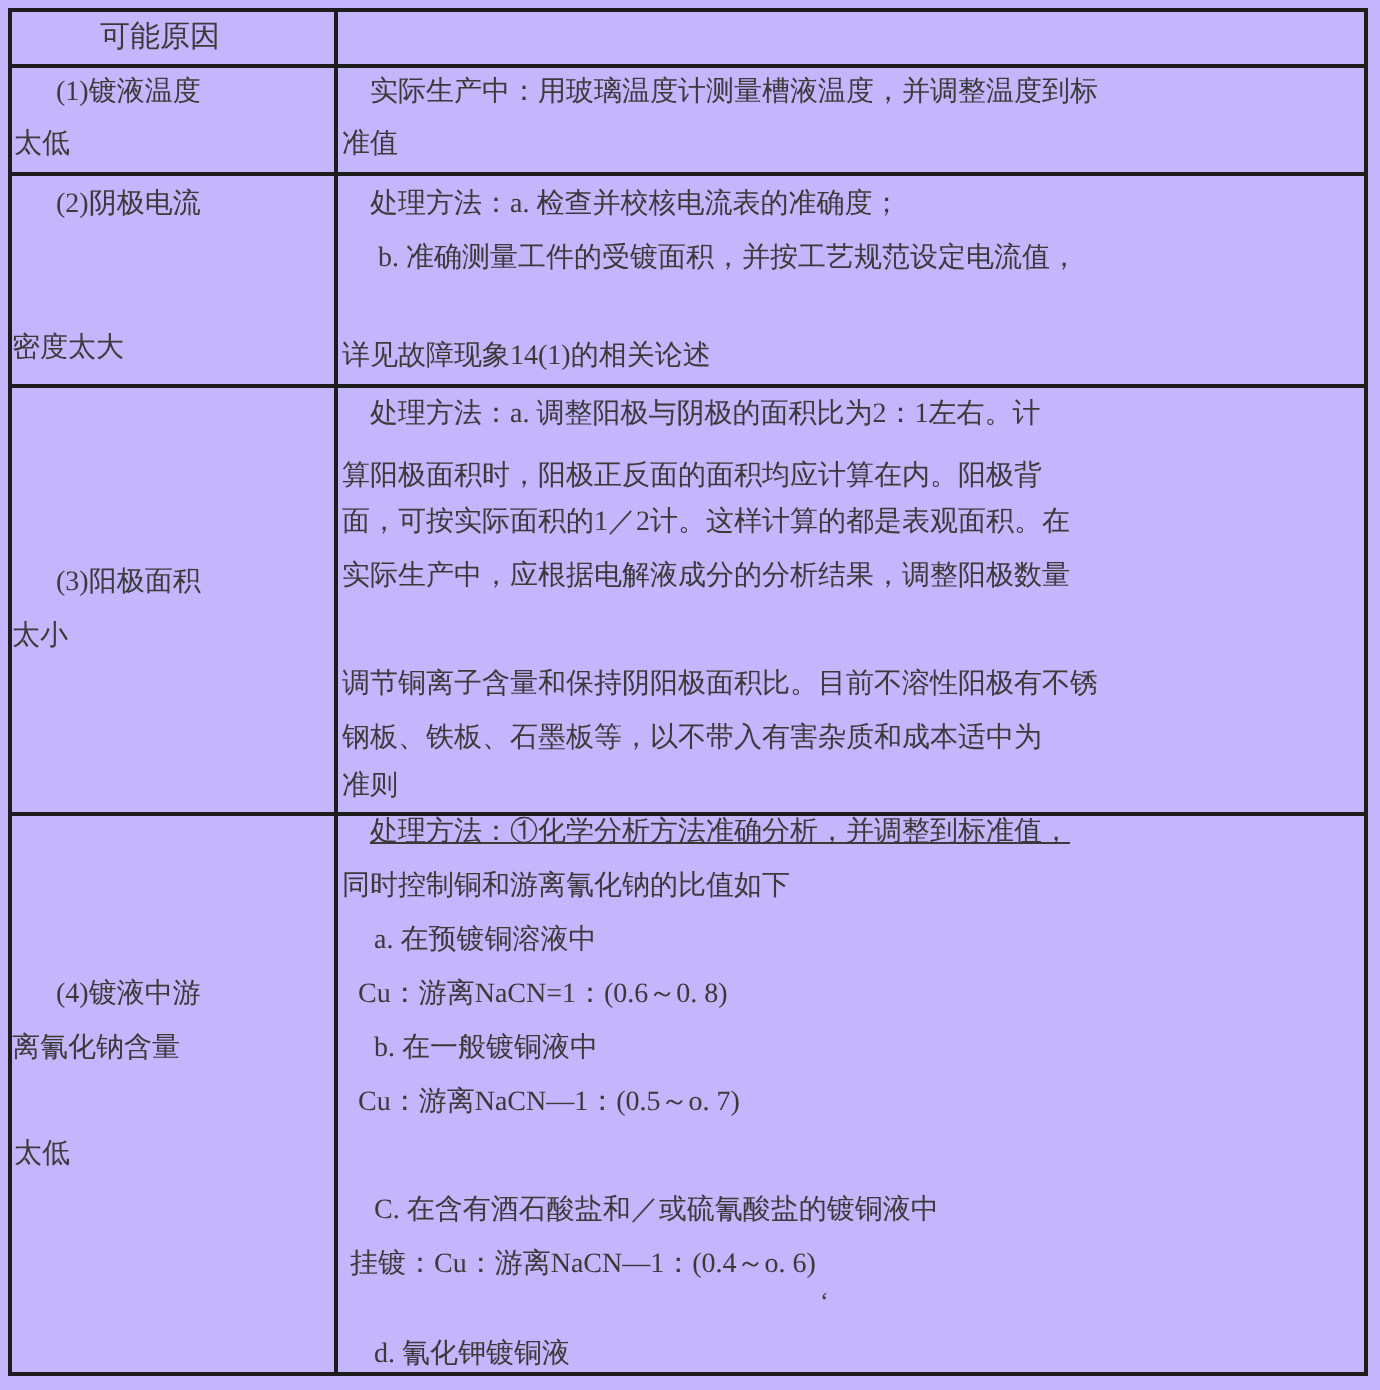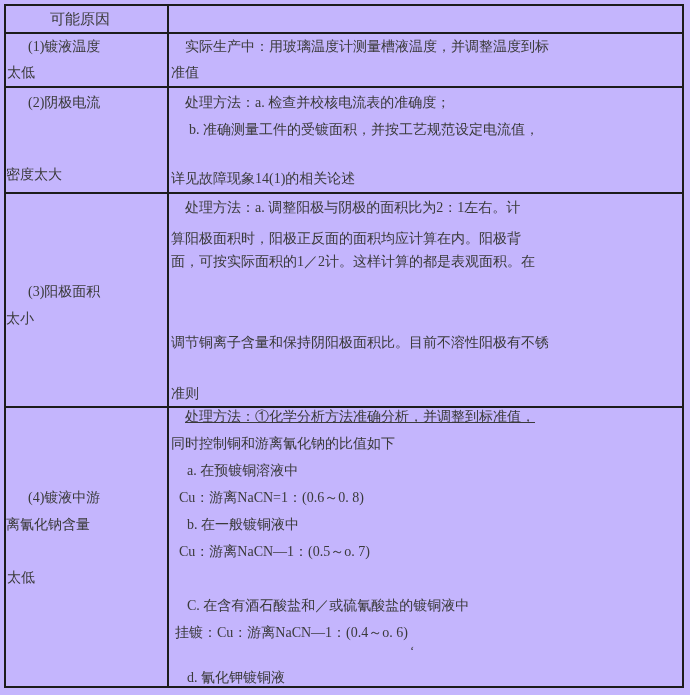--- a/index.html
+++ b/index.html
@@ -55,21 +55,23 @@
   <div class="ln" style="left:185px;top:94px;">处理方法：a. 检查并校核电流表的准确度；</div>
   <div class="ln" style="left:189px;top:121px;">b. 准确测量工件的受镀面积，并按工艺规范设定电流值，</div>
   <div class="ln" style="left:171px;top:170px;">详见故障现象14(1)的相关论述</div>
 
   <div class="ln" style="left:28px;top:283px;">(3)阳极面积</div>
   <div class="ln" style="left:6px;top:310px;">太小</div>
 
   <div class="ln" style="left:185px;top:199px;">处理方法：a. 调整阳极与阴极的面积比为2：1左右。计</div>
   <div class="ln" style="left:171px;top:230px;">算阳极面积时，阳极正反面的面积均应计算在内。阳极背</div>
   <div class="ln" style="left:171px;top:253px;">面，可按实际面积的1／2计。这样计算的都是表观面积。在</div>
+  <div class="ln" style="left:171px;top:280px;">实际生产中，应根据电解液成分的分析结果，调整阳极数量</div>
   <div class="ln" style="left:171px;top:334px;">调节铜离子含量和保持阴阳极面积比。目前不溶性阳极有不锈</div>
+  <div class="ln" style="left:171px;top:361px;">钢板、铁板、石墨板等，以不带入有害杂质和成本适中为</div>
   <div class="ln" style="left:171px;top:385px;">准则</div>
 
   <div class="ln" style="left:28px;top:489px;">(4)镀液中游</div>
   <div class="ln" style="left:6px;top:516px;">离氰化钠含量</div>
   <div class="ln" style="left:7px;top:569px;">太低</div>
 
   <div class="ln" style="left:185px;top:408px;text-decoration:underline;">处理方法：①化学分析方法准确分析，并调整到标准值，</div>
   <div class="ln" style="left:171px;top:435px;">同时控制铜和游离氰化钠的比值如下</div>
   <div class="ln" style="left:187px;top:462px;">a. 在预镀铜溶液中</div>
   <div class="ln" style="left:179px;top:489px;">Cu：游离NaCN=1：(0.6～0. 8)</div>

